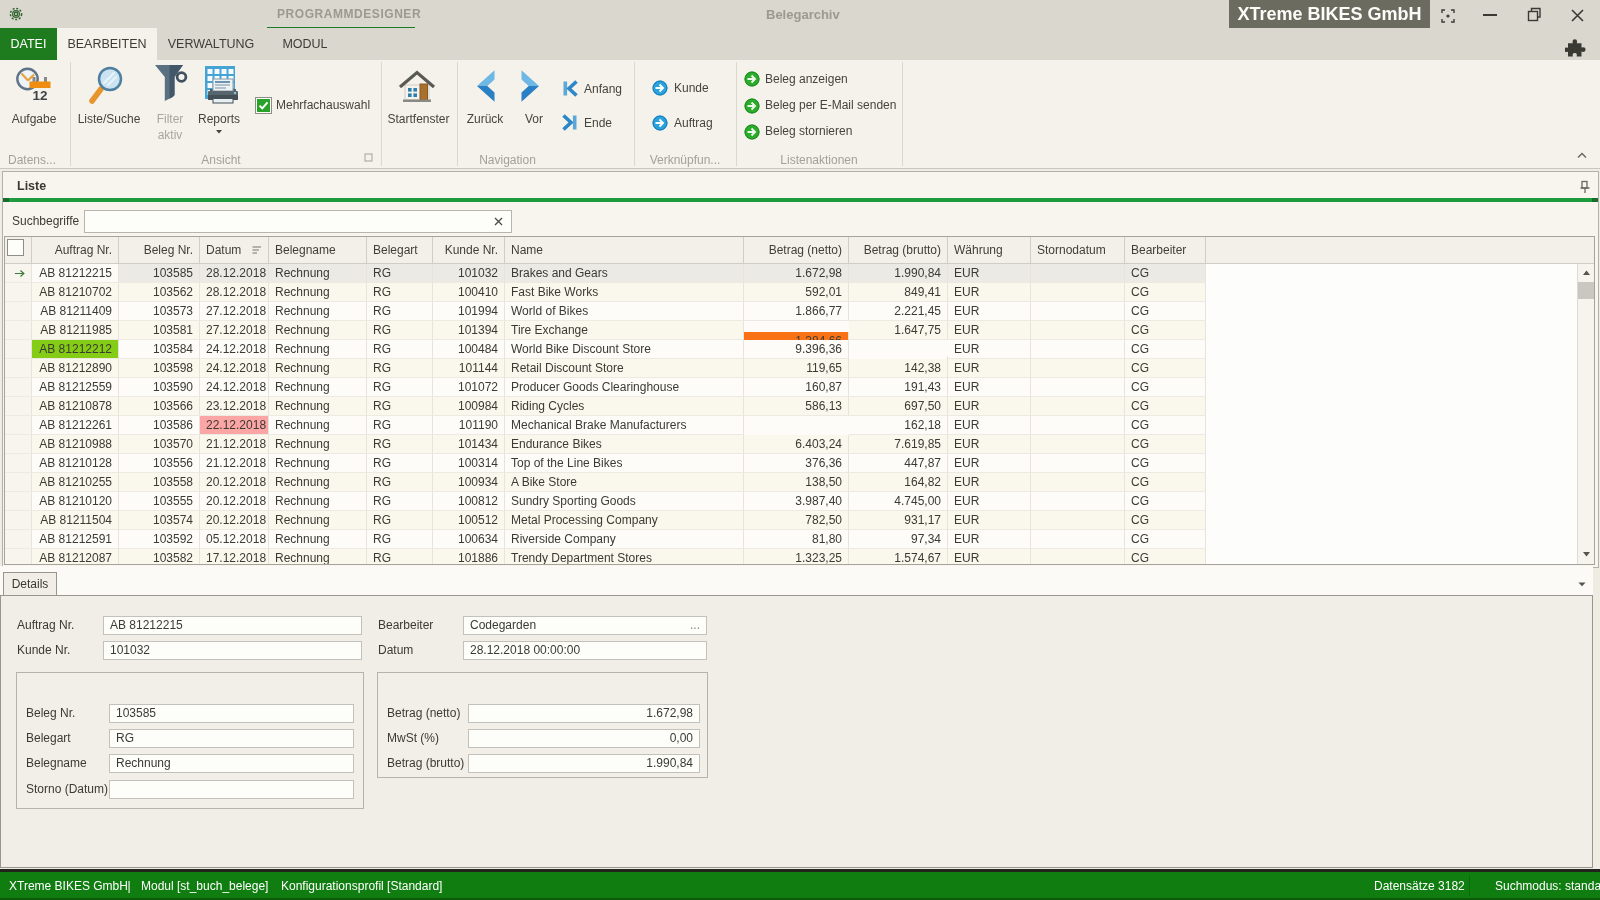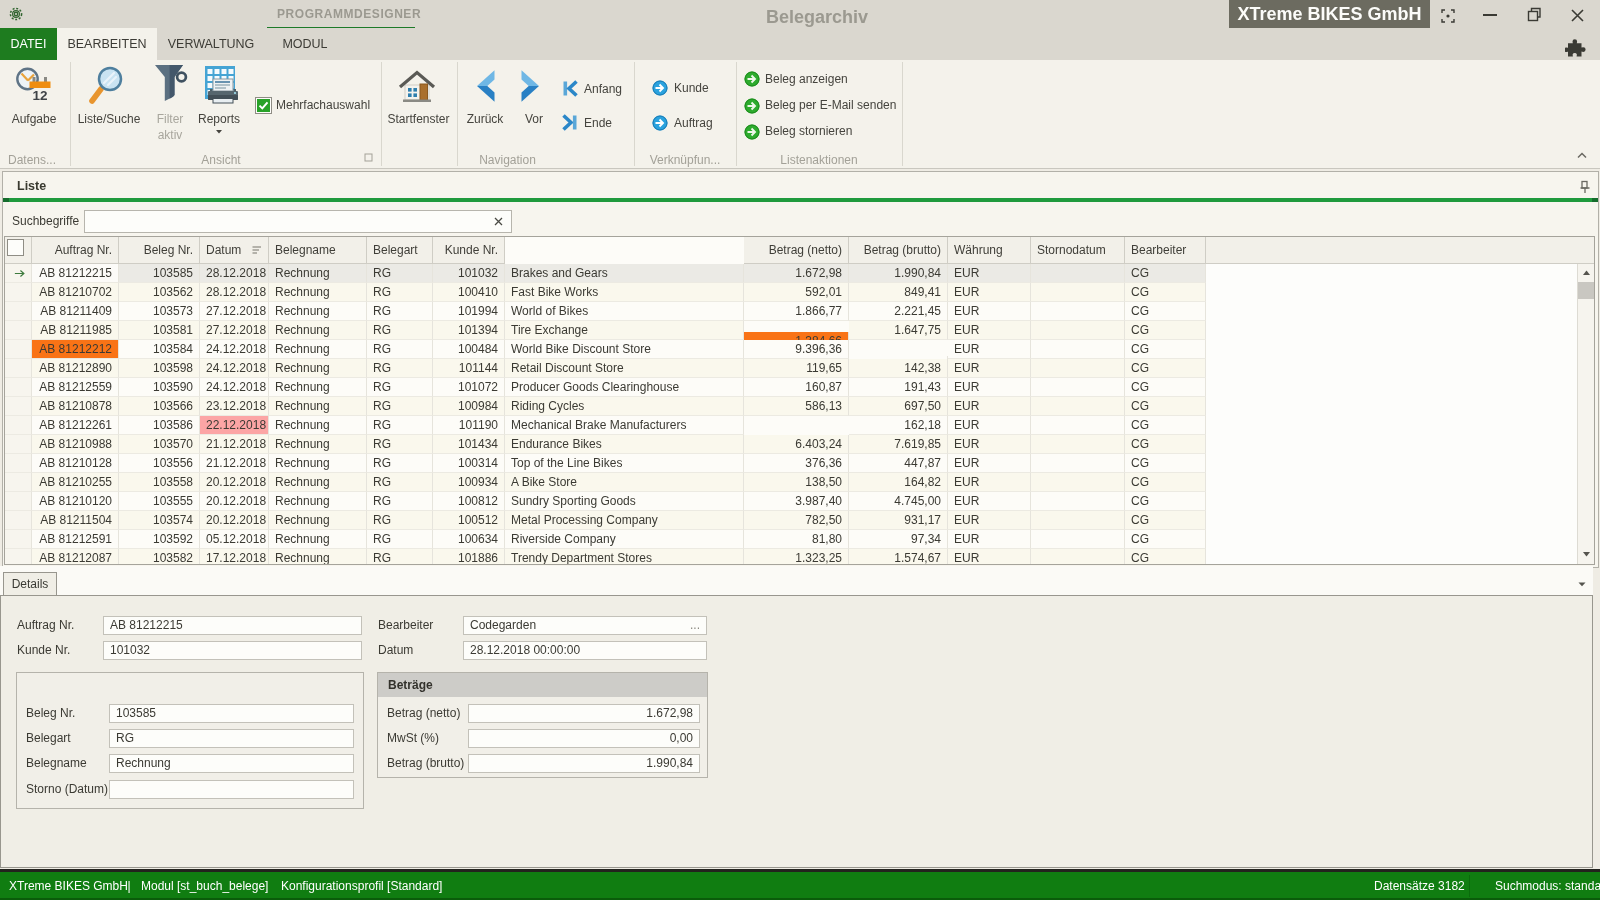--- a/index.html
+++ b/index.html
@@ -1,18 +1,18 @@
 <!DOCTYPE html>
 <html><head><meta charset="utf-8"><style>
 html,body{margin:0;padding:0;width:1600px;height:900px;overflow:hidden;
 font-family:"Liberation Sans",sans-serif;background:#efece4;}
 .ab{position:absolute;}
 #titlebar{left:0;top:0;width:1600px;height:28px;background:#dad7cf;}
 #tabrow{left:0;top:28px;width:1600px;height:32px;background:#dad7cf;}
-.ttxt{font-weight:bold;font-size:18px;color:#9b9990;top:7px;}
+.ttxt{font-weight:bold;font-size:13px;color:#9b9990;top:7px;}
 #datei{left:0;top:0;width:57px;height:32px;background:#1e7c1f;color:#fff;
 font-size:12.5px;line-height:32px;text-align:center;}
 #bearb{left:57px;top:0;width:100px;height:32px;background:#f4f2eb;color:#3c3b35;
 font-size:12.5px;line-height:32px;text-align:center;}
 .tab{top:0;height:32px;color:#3c3b35;font-size:12.5px;line-height:32px;text-align:center;}
 #ribbon{left:0;top:60px;width:1600px;height:108px;background:#f4f2eb;border-bottom:1px solid #c9c7bf;}
 .vsep{position:absolute;top:2px;width:1px;height:104px;background:#d9d7ce;}
 .glabel{position:absolute;top:93px;height:14px;font-size:12px;color:#a3a198;text-align:center;}
 .blabel{position:absolute;font-size:12px;color:#45443e;text-align:center;top:51px;height:16px;line-height:16px;}
 .slabel{position:absolute;font-size:12px;color:#45443e;height:16px;line-height:16px;}
@@ -246,20 +246,21 @@
   <div class="ab" id="tablebox">
 <div class="hcell" style="left:0px;width:27px;"></div>
 <div class="hcell r pr" style="left:27px;width:87px;">Auftrag Nr.</div>
 <div class="hcell r pr" style="left:114px;width:81px;">Beleg Nr.</div>
 <div class="hcell pl" style="left:195px;width:69px;">Datum<svg style="position:absolute;left:52px;top:9px" width="12" height="10" viewBox="0 0 12 10">
           <path d="M0.5 1 H9 M0.5 4 H7 M0.5 7 H5" stroke="#76756d" stroke-width="1.2"></path>
         </svg></div>
 <div class="hcell pl" style="left:264px;width:98px;">Belegname</div>
 <div class="hcell pl" style="left:362px;width:66px;">Belegart</div>
 <div class="hcell r pr" style="left:428px;width:72px;">Kunde Nr.</div>
+<div class="hcell pl" style="left:500px;width:239px;">Name</div>
 <div class="hcell r pr" style="left:739px;width:105px;">Betrag (netto)</div>
 <div class="hcell r pr" style="left:844px;width:99px;">Betrag (brutto)</div>
 <div class="hcell pl" style="left:943px;width:83px;">Währung</div>
 <div class="hcell pl" style="left:1026px;width:94px;">Stornodatum</div>
 <div class="hcell pl" style="left:1120px;width:81px;">Bearbeiter</div>
 <div style="position:absolute;left:2px;top:2px;width:15px;height:15px;background:#fdfdfa;border:1px solid #8f8d85;"></div>
 <div class="hcell" style="left:1201px;width:371px;border-right:none;"></div>
 <div class="hcell" style="left:1572px;width:17px;border-right:none;"></div>
 <div class="cell" style="left:0;top:27px;width:27px;background:#f7f5ee;">
         <svg style="position:absolute;left:9px;top:5px" width="12" height="9" viewBox="0 0 14 10">
@@ -315,21 +316,21 @@
 <div class="cell pl" style="left:362px;top:84px;width:66px;background:#faf8ed;">RG</div>
 <div class="cell r pr" style="left:428px;top:84px;width:72px;background:#faf8ed;">101394</div>
 <div class="cell pl" style="left:500px;top:84px;width:239px;background:#faf8ed;">Tire Exchange</div>
 <div class="cell r pr" style="left:739px;top:84px;width:105px;background:#f97316;margin-top:11px;">1.384,66</div>
 <div class="cell r pr" style="left:844px;top:84px;width:99px;background:#faf8ed;">1.647,75</div>
 <div class="cell pl" style="left:943px;top:84px;width:83px;background:#faf8ed;">EUR</div>
 <div class="cell pl" style="left:1026px;top:84px;width:94px;background:#faf8ed;"></div>
 <div class="cell pl" style="left:1120px;top:84px;width:81px;background:#faf8ed;">CG</div>
 <div class="cell" style="left:1201px;top:84px;width:371px;background:#fdfdfb;border-right:none;border-bottom:none;"></div>
 <div class="cell" style="left:0;top:103px;width:27px;background:#f7f5ee;"></div>
-<div class="cell r pr" style="left:27px;top:103px;width:87px;background:#f97316;">AB 81212212</div>
+<div class="cell r pr" style="left:27px;top:103px;width:87px;background:#84cc16;">AB 81212212</div>
 <div class="cell r pr" style="left:114px;top:103px;width:81px;background:#fdfcf8;">103584</div>
 <div class="cell pl" style="left:195px;top:103px;width:69px;background:#fdfcf8;">24.12.2018</div>
 <div class="cell pl" style="left:264px;top:103px;width:98px;background:#fdfcf8;">Rechnung</div>
 <div class="cell pl" style="left:362px;top:103px;width:66px;background:#fdfcf8;">RG</div>
 <div class="cell r pr" style="left:428px;top:103px;width:72px;background:#fdfcf8;">100484</div>
 <div class="cell pl" style="left:500px;top:103px;width:239px;background:#fdfcf8;">World Bike Discount Store</div>
 <div class="cell r pr" style="left:739px;top:103px;width:105px;background:#fdfcf8;">9.396,36</div>
 <div class="cell r pr" style="left:844px;top:103px;width:99px;background:#fdfcf8;margin-top:16px;">11.181,67</div>
 <div class="cell pl" style="left:943px;top:103px;width:83px;background:#fdfcf8;">EUR</div>
 <div class="cell pl" style="left:1026px;top:103px;width:94px;background:#fdfcf8;"></div>
@@ -518,21 +519,20 @@
     <div class="dlabel" style="left:9px;top:31px;">Beleg Nr.</div>
     <div class="dinp" style="left:92px;top:31px;width:245px;">103585</div>
     <div class="dlabel" style="left:9px;top:56px;">Belegart</div>
     <div class="dinp" style="left:92px;top:56px;width:245px;">RG</div>
     <div class="dlabel" style="left:9px;top:81px;">Belegname</div>
     <div class="dinp" style="left:92px;top:81px;width:245px;">Rechnung</div>
     <div class="dlabel" style="left:9px;top:107px;">Storno (Datum)</div>
     <div class="dinp" style="left:92px;top:107px;width:245px;"></div>
   </div>
   <div class="gbox" style="left:376px;top:76px;width:329px;height:104px;">
-    <div class="ghead">Beträge</div>
     <div class="dlabel" style="left:9px;top:31px;">Betrag (netto)</div>
     <div class="dinp r pr" style="left:90px;top:31px;width:232px;">1.672,98</div>
     <div class="dlabel" style="left:9px;top:56px;">MwSt (%)</div>
     <div class="dinp r pr" style="left:90px;top:56px;width:232px;">0,00</div>
     <div class="dlabel" style="left:9px;top:81px;">Betrag (brutto)</div>
     <div class="dinp r pr" style="left:90px;top:81px;width:232px;">1.990,84</div>
   </div>
 </div>
 
 <div class="ab" style="left:0;top:869px;width:1600px;height:3px;background:#23231e;"></div>

